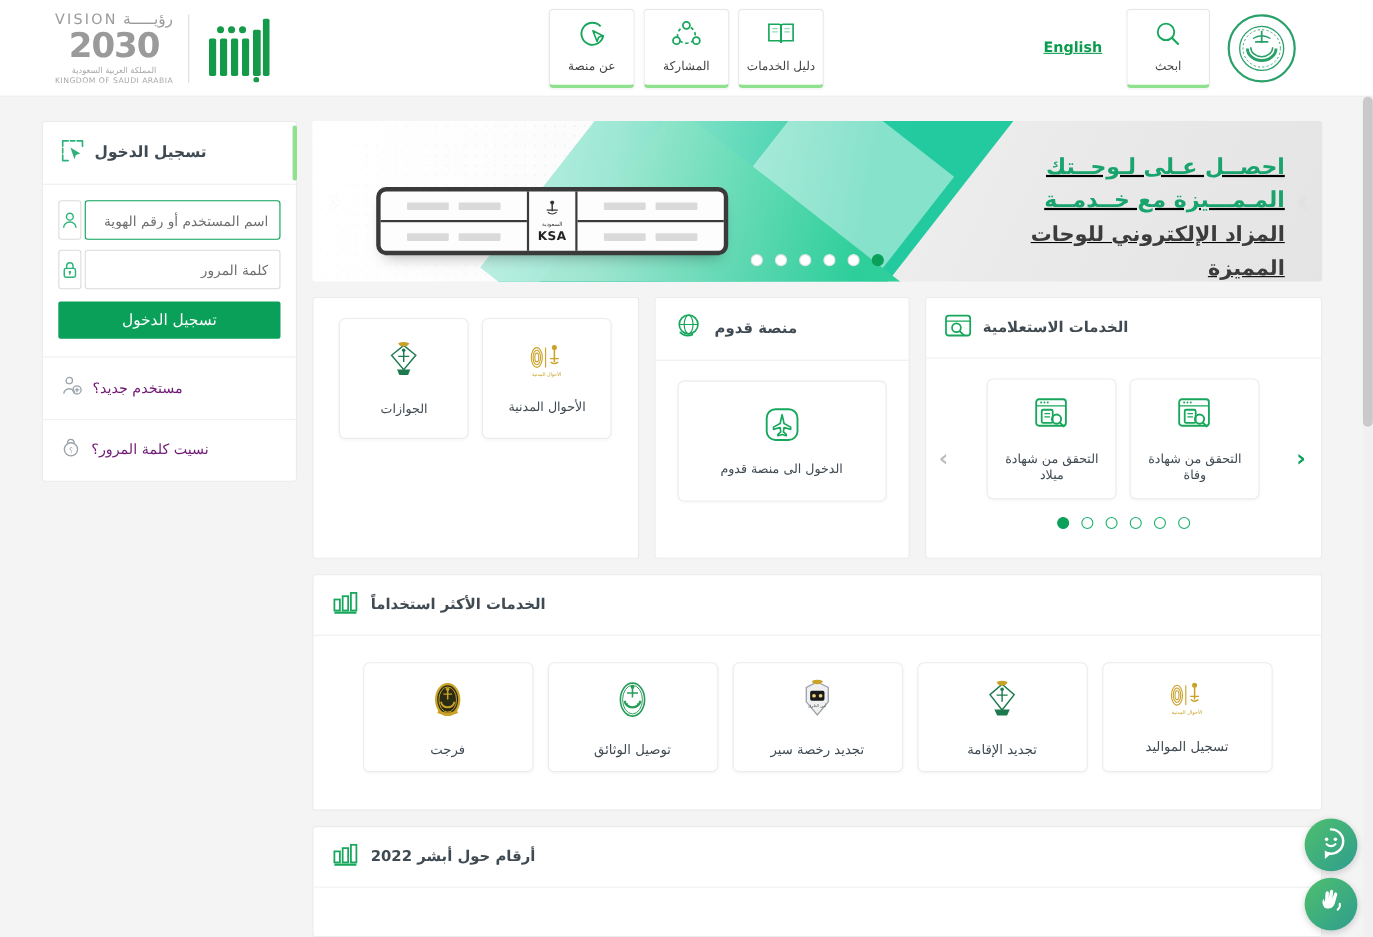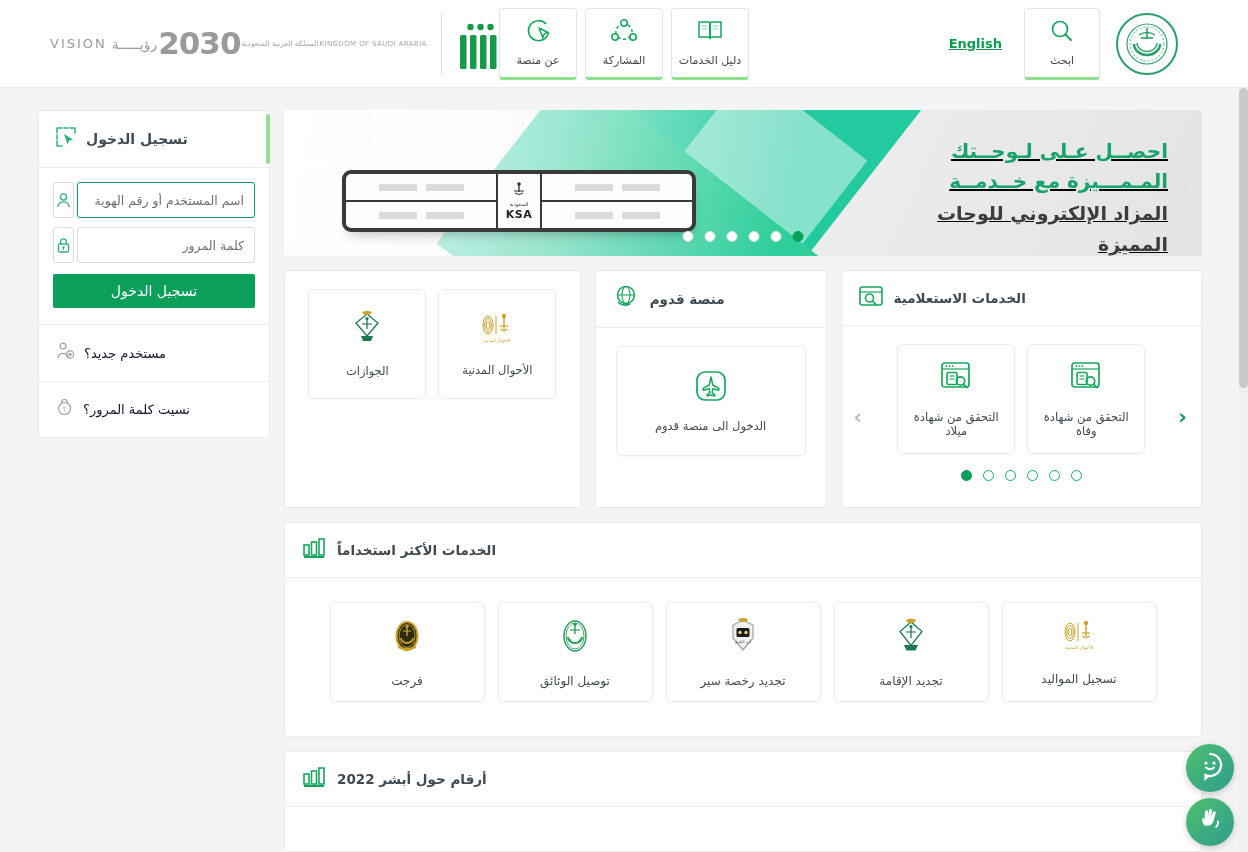--- a/index.html
+++ b/index.html
@@ -39,21 +39,21 @@
     position: absolute; left: 0; right: 0;
     display: flex; justify-content: center; gap: 8px;
     pointer-events: none;
   }
   .hdr-center .nav-card { pointer-events: auto; width: 78px; }
 
   .hdr-left {
     margin-right: auto; display: flex; align-items: center;
     padding-left: 50px; gap: 14px; direction: ltr;
   }
-  .vision-block { display: flex; flex-direction: row; align-items: center; gap: 1px; }
+  .vision-block { display: flex; flex-direction: column; align-items: center; gap: 1px; }
   .v-row1 { display: flex; align-items: center; gap: 5px; }
   .v-vision { font-size: 13px; letter-spacing: 2px; color: #9a9a9a; }
   .v-ar { font-size: 14px; color: #9a9a9a; }
   .v-2030 { font-size: 31px; font-weight: bold; color: #9a9a9a; letter-spacing: -1px; line-height: 1; }
   .v-sub1 { font-size: 7.5px; color: #a8a8a8; }
   .v-sub2 { font-size: 7px; color: #a8a8a8; letter-spacing: .4px; }
   .vdiv { width: 1px; height: 62px; background: #dcdcdc; }
   .absher-logo { display: flex; align-items: flex-end; gap: 3px; height: 62px; }
 
   
@@ -89,21 +89,21 @@
     position: absolute; inset: 0;
     background: linear-gradient(100deg, rgba(255,255,255,.92) 0%, rgba(255,255,255,.55) 30%, rgba(255,255,255,0) 55%);
   }
   .hero-dots-bg {
     position: absolute; left: 0; top: 0; width: 340px; height: 188px;
     background-image: radial-gradient(#dddddd 1px, transparent 1.2px);
     background-size: 9px 9px; opacity: .85;
   }
   .plate {
     position: absolute; left: 58px; top: 60px;
-    width: 354px; height: 62px; background: #fdfdfd;
+    width: 320px; height: 62px; background: #fdfdfd;
     border: 4px solid #3a3a3a; border-radius: 9px;
     display: flex; align-items: stretch; box-shadow: 0 8px 14px -8px rgba(0,0,0,.35);
   }
   .plate-half { flex: 1; display: flex; flex-direction: column; }
   .plate-cell { flex: 1; display: flex; align-items: center; justify-content: center; gap: 9px; }
   .plate-cell + .plate-cell { border-top: 2px solid #3a3a3a; }
   .plate-bar { width: 38px; height: 7px; background: #dadada; border-radius: 1px; }
   .plate-mid {
     width: 46px; border-left: 2px solid #3a3a3a; border-right: 2px solid #3a3a3a;
     display: flex; flex-direction: column; align-items: center; justify-content: center; gap: 1px;
@@ -201,21 +201,21 @@
   .field.focused .field-input { border: 1.6px solid #0aa05a; }
   .field-input::placeholder { color: #6f6f6f; }
   .login-btn {
     height: 34px; background: #0aa05a; color: #fff; border: none; border-radius: 2px;
     font-size: 14px; font-family: inherit; cursor: pointer; margin-top: 2px;
   }
   .login-link {
     display: flex; flex-direction: row-reverse; align-items: center; gap: 9px;
     padding: 16px 16px; border-top: 1px solid #efefef;
   }
-  .login-link .ll-text { font-size: 13px; color: #0f172a; }
+  .login-link .ll-text { font-size: 13px; color: #701a75; }
 
   
   .fabs { position: absolute; right: 14px; bottom: 6px; display: flex; flex-direction: column; gap: 6px; }
   .fab {
     width: 48px; height: 48px; border-radius: 50%;
     background: linear-gradient(135deg,#4fbf6e,#2e9d8e);
     display: flex; align-items: center; justify-content: center;
     box-shadow: 0 2px 7px rgba(0,0,0,.18);
   }
   .scroll-track {

